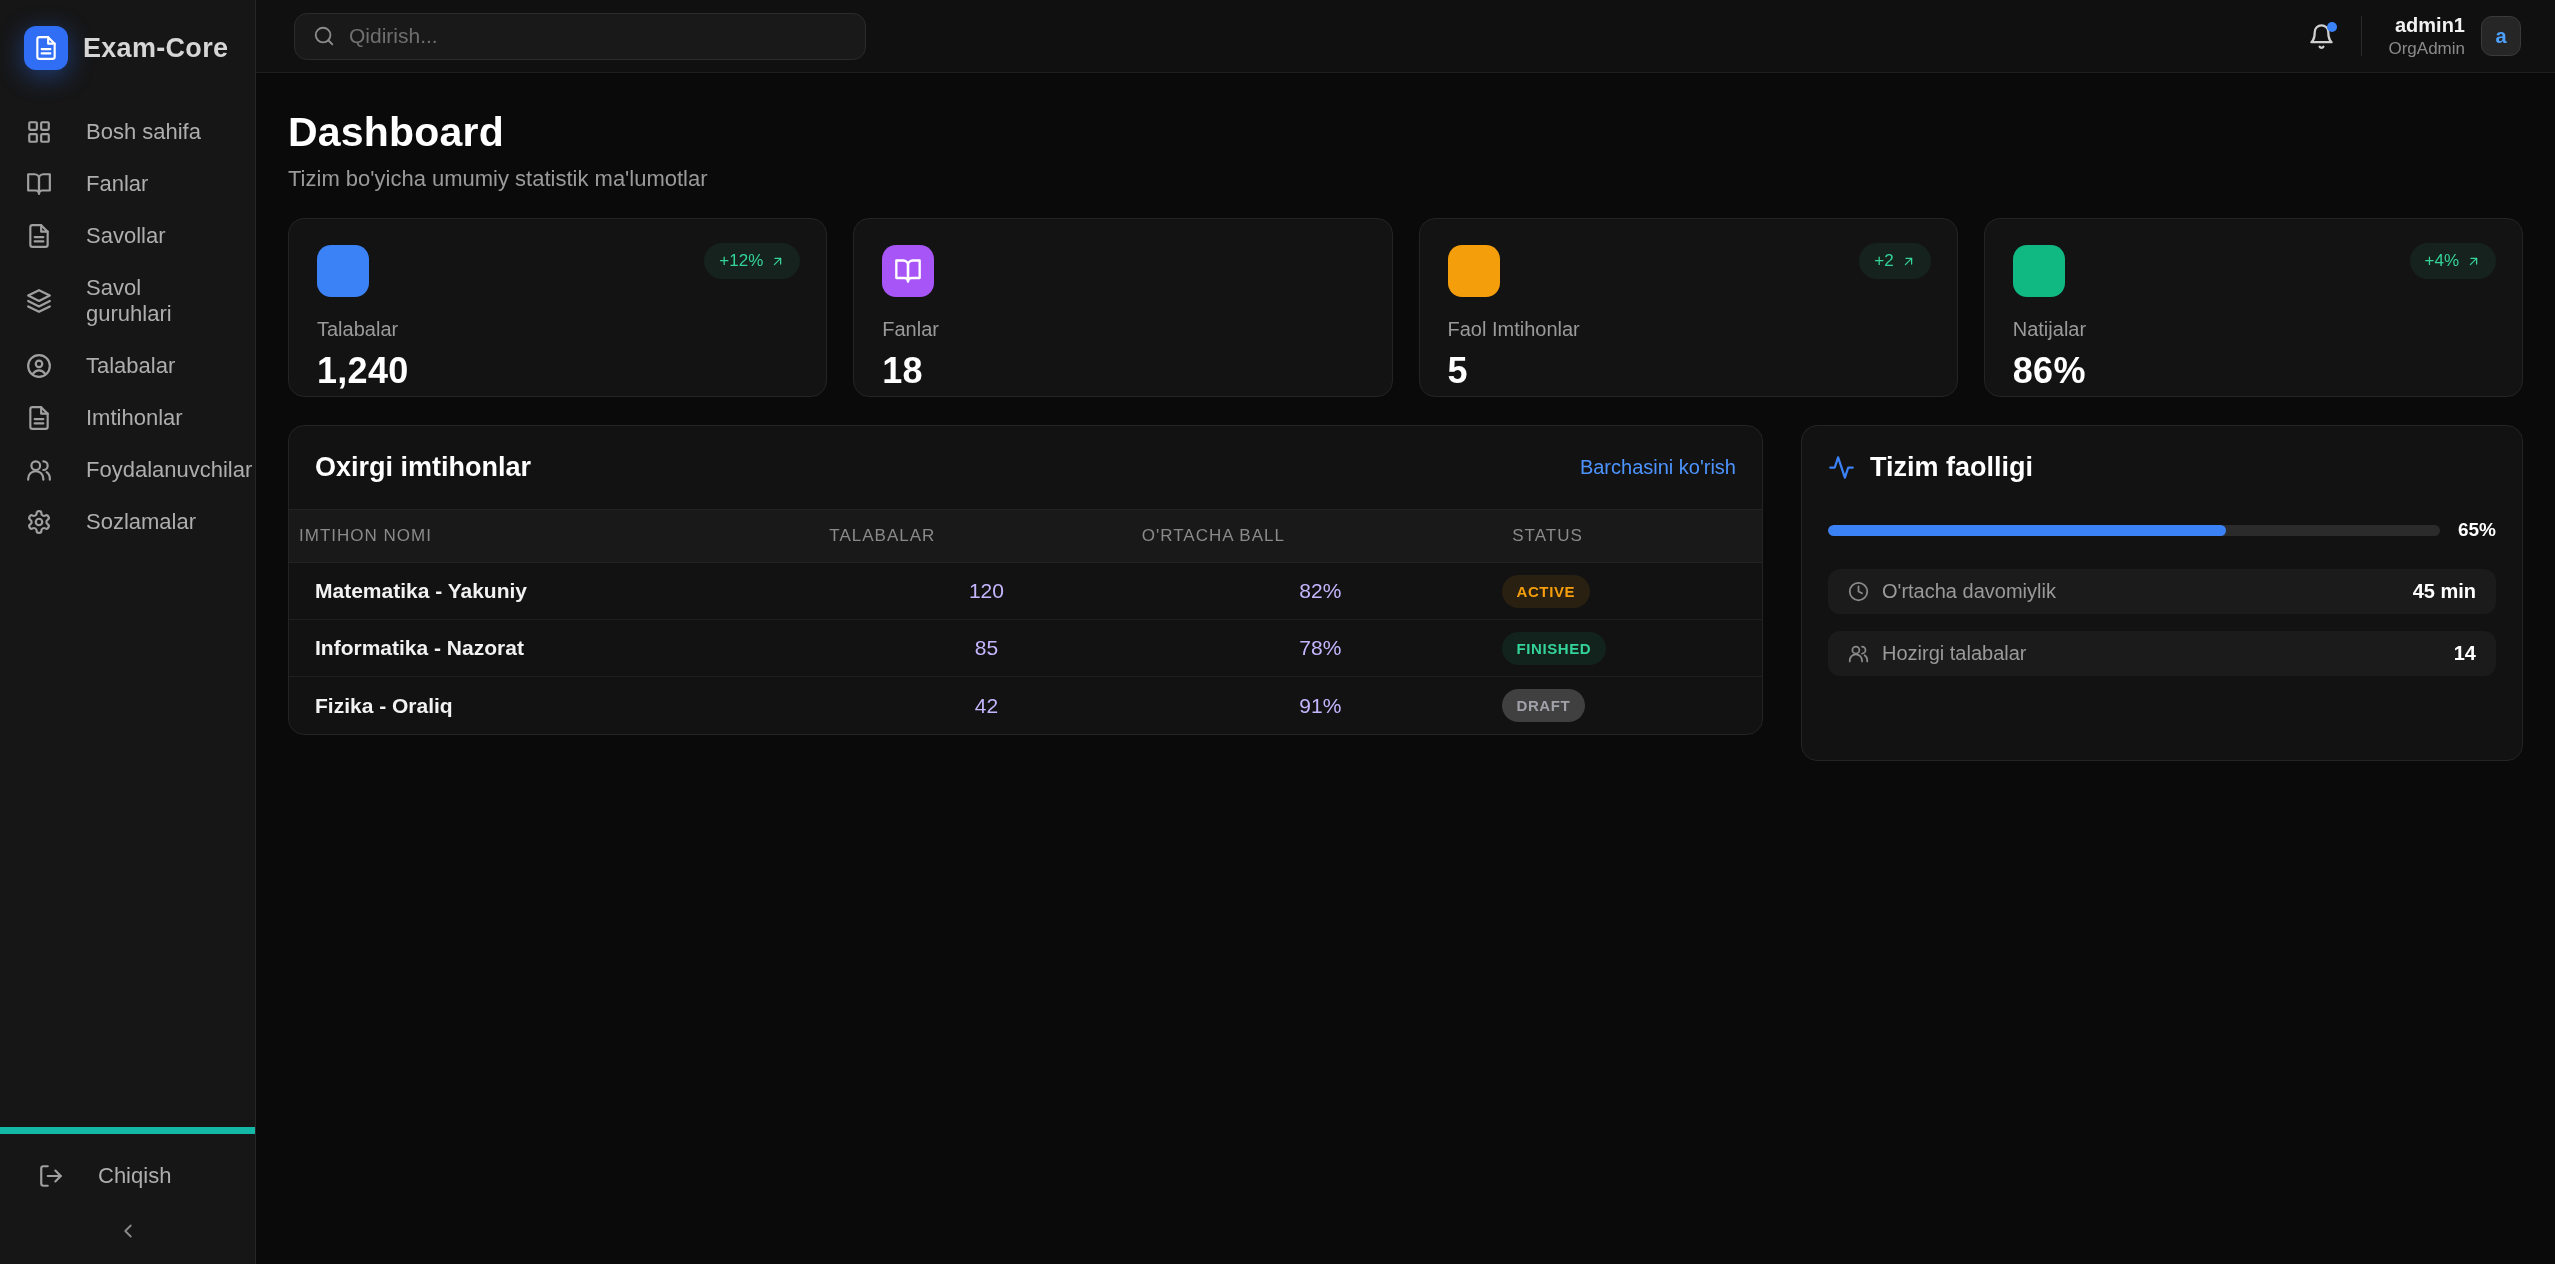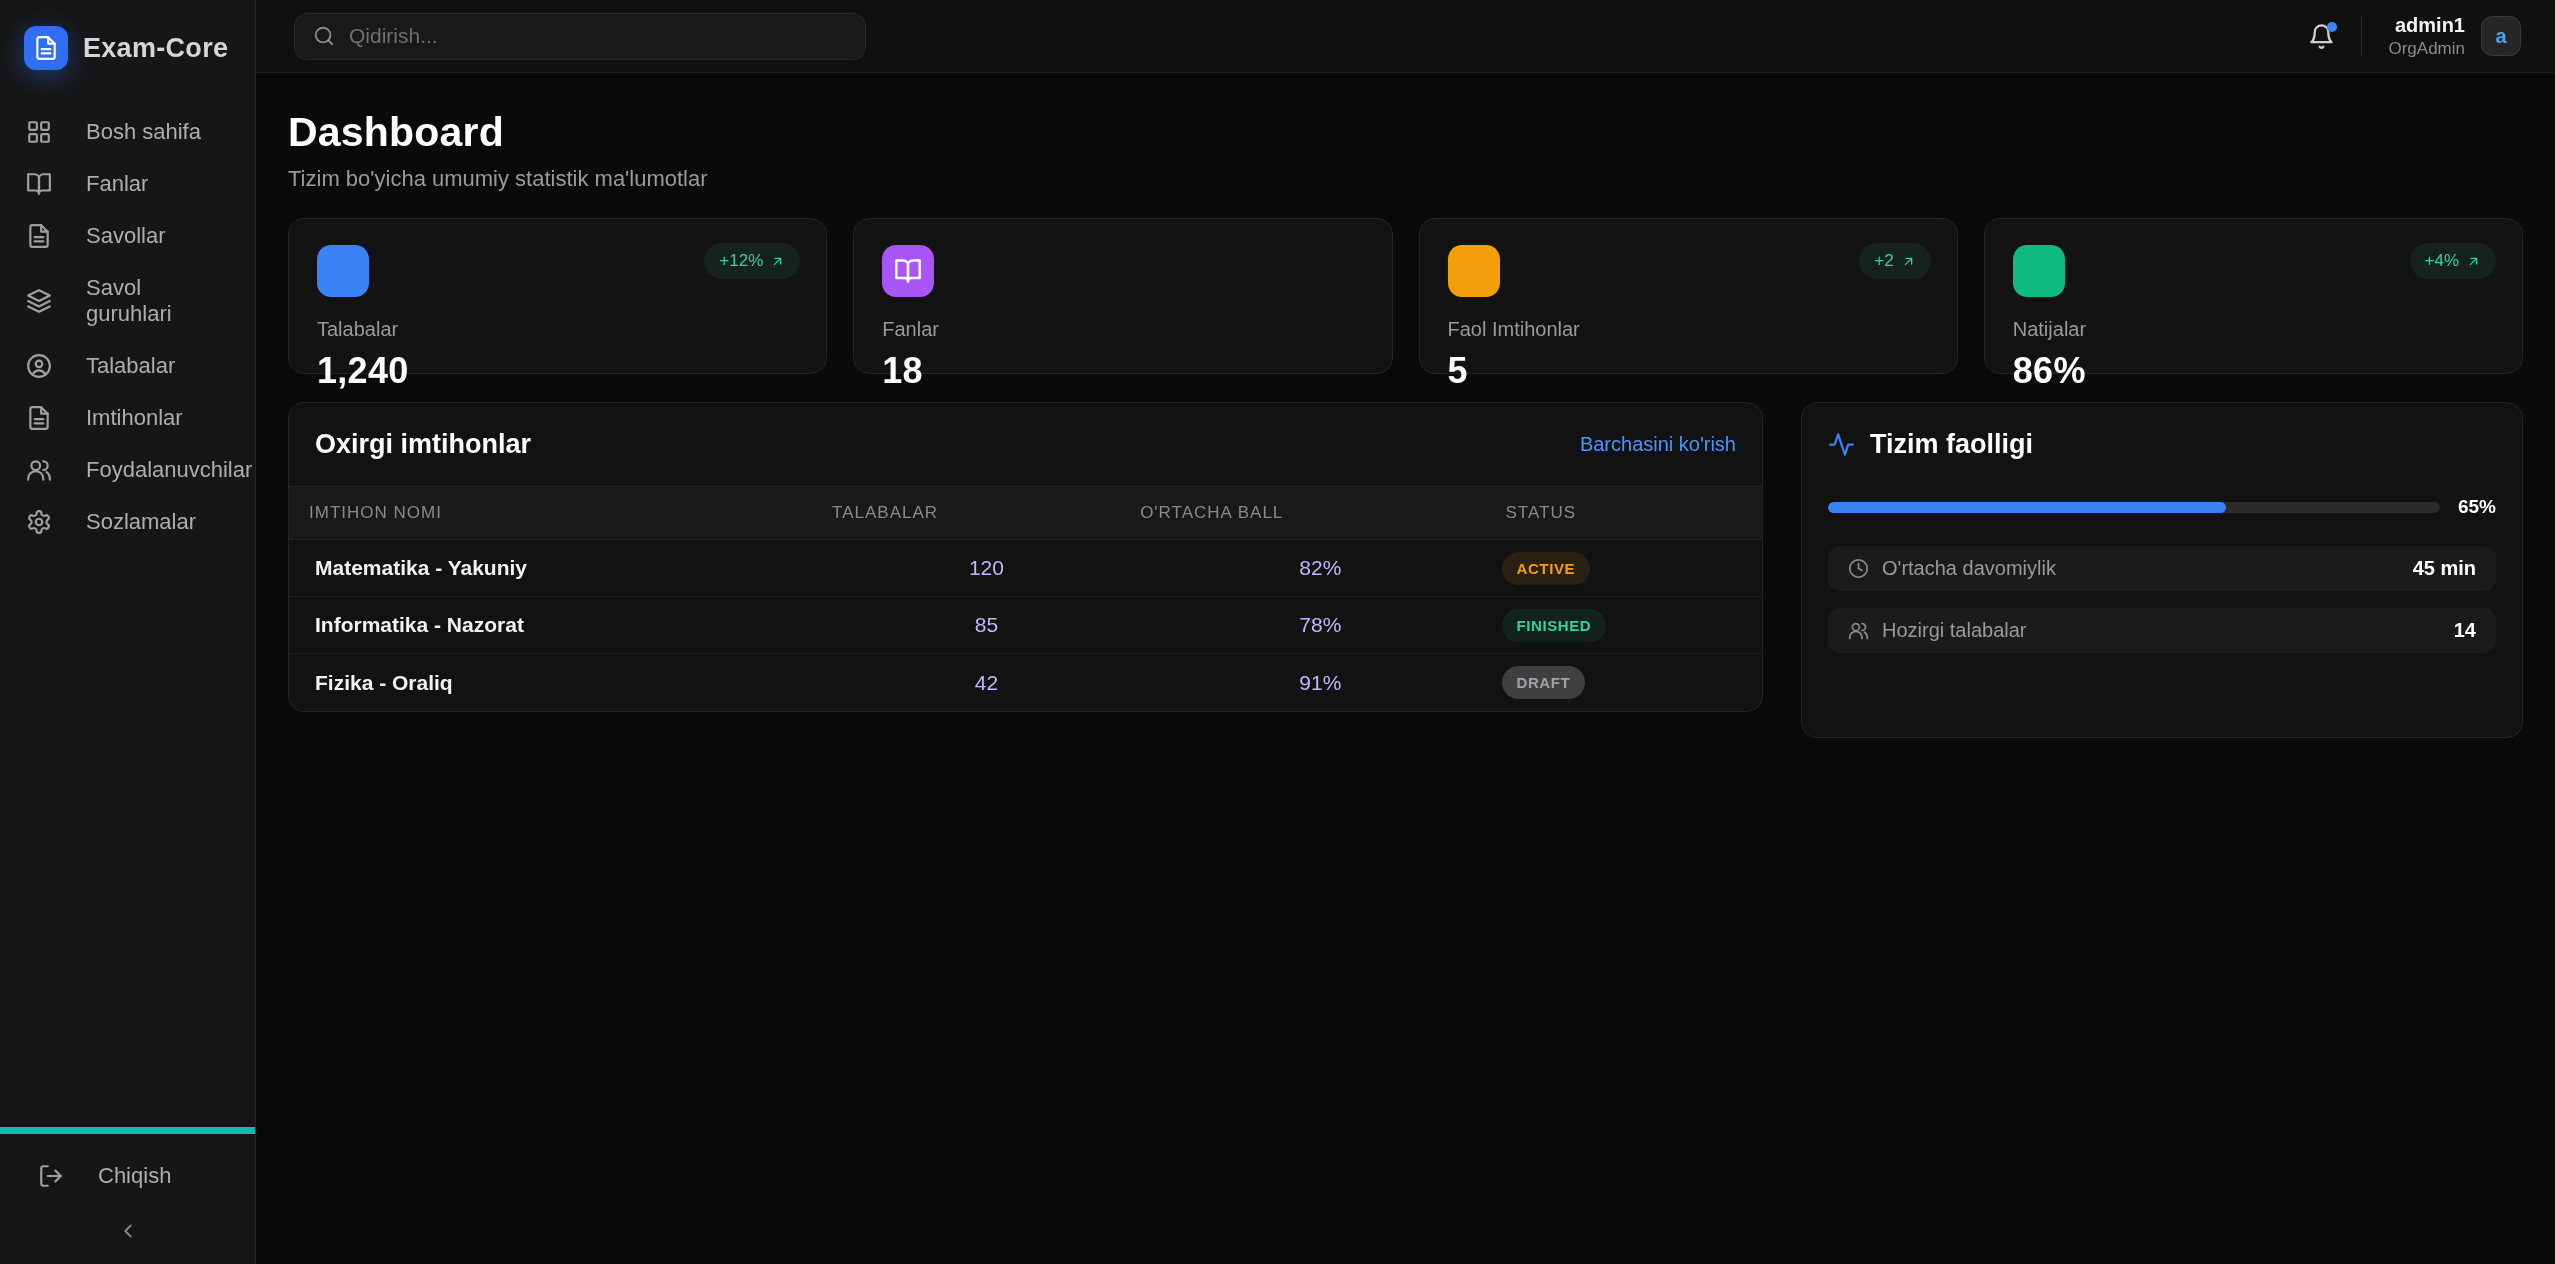--- a/index.html
+++ b/index.html
@@ -38,35 +38,35 @@
   .user-name { font-size:20px; font-weight:700; color:#f2f2f2; }
   .user-role { font-size:17px; color:#8a8a8a; margin-top:2px; }
   .avatar { width:40px; height:40px; border-radius:11px; background:#262626; border:1px solid #3a3a3a; display:flex; align-items:center; justify-content:center; color:#4da0fb; font-size:20px; font-weight:700; }
 
   
   .content { flex:1; padding:36px 32px 0; overflow:hidden; }
   .page-title { font-size:41px; font-weight:800; letter-spacing:.2px; }
   .page-subtitle { margin-top:10px; font-size:22px; color:#9a9a9a; }
 
   .cards { display:flex; gap:26px; margin-top:26px; }
-  .card { flex:1; height:156px; background:#131313; border:1px solid #242424; border-radius:16px; padding:26px 28px; position:relative; }
+  .card { flex:1; height:179px; background:#131313; border:1px solid #242424; border-radius:16px; padding:26px 28px; position:relative; }
   .card-icon { width:52px; height:52px; border-radius:14px; display:flex; align-items:center; justify-content:center; }
   .card-icon svg { width:28px; height:28px; stroke:#fff; }
   .card-badge { position:absolute; top:24px; right:26px; display:flex; align-items:center; gap:7px; color:#34d399; background:rgba(52,211,153,.08); border-radius:999px; padding:8px 15px; font-size:17px; }
   .card-badge svg { width:15px; height:15px; stroke:#34d399; }
   .card-label { margin-top:21px; font-size:20px; color:#9a9a9a; }
   .card-value { margin-top:9px; font-size:36px; font-weight:800; letter-spacing:.3px; }
 
   .panels { display:flex; gap:38px; margin-top:28px; align-items:flex-start; }
   .panel { background:#121212; border:1px solid #242424; border-radius:16px; }
   .table-panel { flex:1; min-width:0; overflow:hidden; }
   .table-head { display:flex; align-items:center; justify-content:space-between; padding:26px; }
   .table-title { font-size:27px; font-weight:800; }
   .table-link { font-size:20px; color:#4d94ff; cursor:pointer; text-decoration:none; }
-  .thead { display:grid; grid-template-columns:36.5% 21.5% 25.5% 16.5%; padding:16px 20px; background:#191919; border-top:1px solid #222; border-bottom:1px solid #222; color:#8a8a8a; font-size:17px; letter-spacing:1px; }
+  .thead { display:grid; grid-template-columns:36.5% 21.5% 25.5% 16.5%; padding:16px 10px; background:#191919; border-top:1px solid #222; border-bottom:1px solid #222; color:#8a8a8a; font-size:17px; letter-spacing:1px; }
   .trow { display:grid; grid-template-columns:36.5% 21.5% 25.5% 16.5%; align-items:center; padding:0 26px; height:57px; border-bottom:1px solid #1e1e1e; font-size:21px; }
   .trow:last-child { border-bottom:none; }
   .exam-name { font-weight:700; color:#f2f2f2; }
   .cell-muted { color:#c4b5fd;text-align:center; }
   .status-badge { display:inline-block; justify-self:start; font-size:15px; font-weight:700; letter-spacing:.6px; padding:8px 15px; border-radius:999px; }
   .badge-active { color:#f59e0b; background:rgba(245,158,11,.1); }
   .badge-finished { color:#34d399; background:rgba(16,185,129,.1); }
   .badge-draft { color:#a1a1aa; background:#404040; }
 
   .activity-panel { width:722px; flex:0 0 722px; height:336px; padding:26px; }

